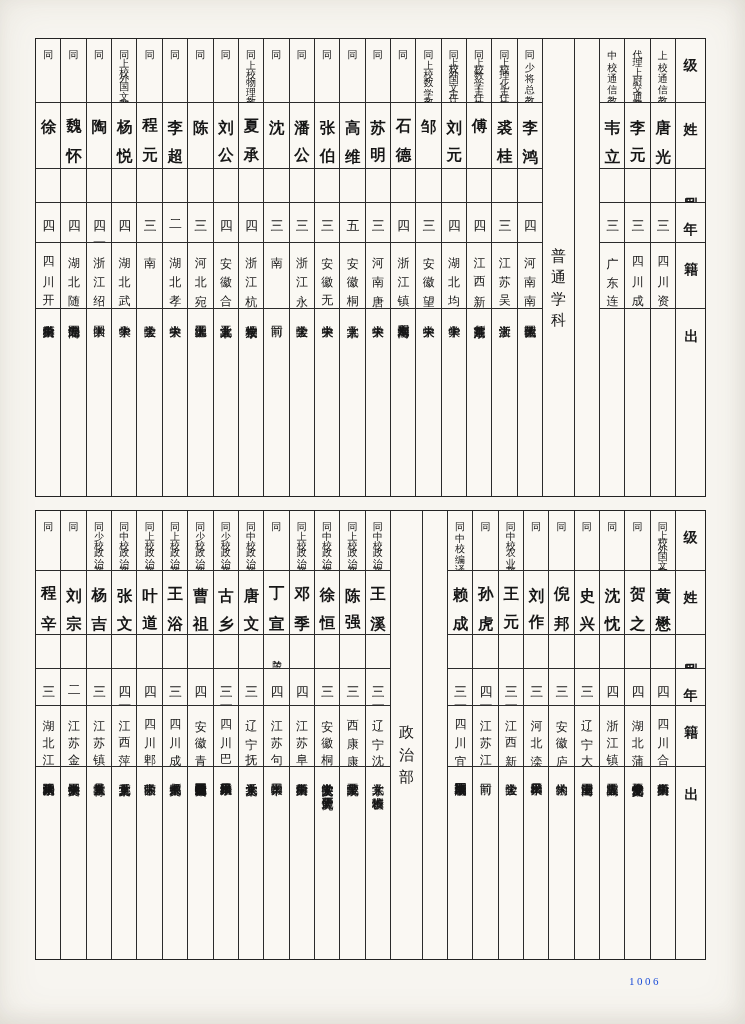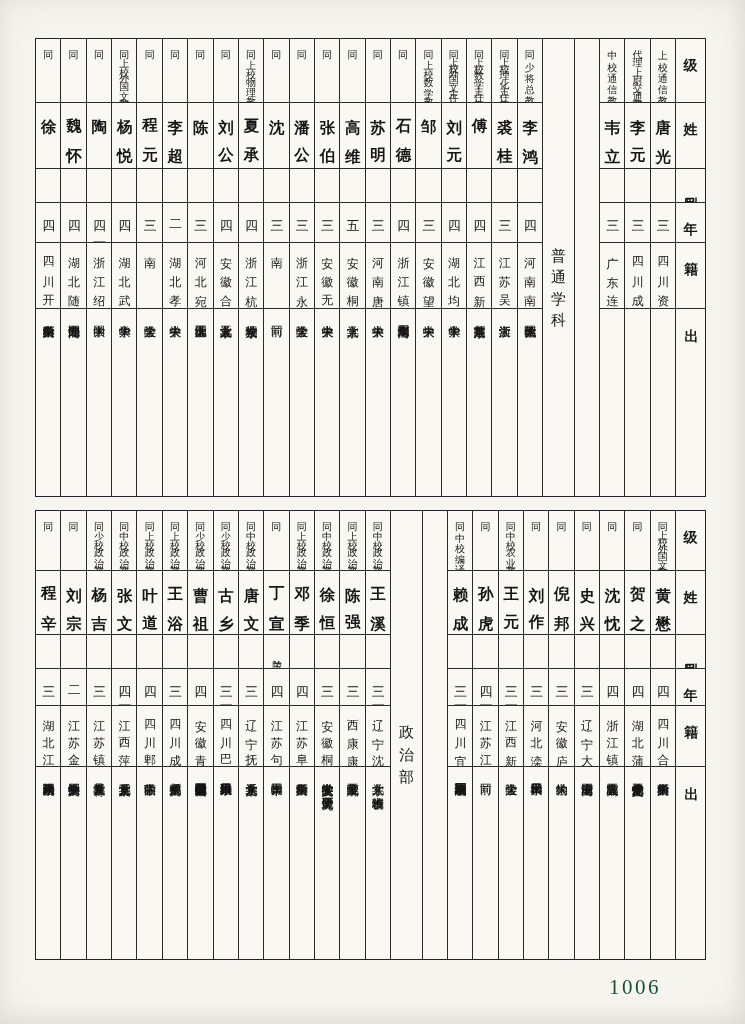--- a/index.html
+++ b/index.html
@@ -59,21 +59,21 @@
   .education .vtext{font-size:12px;line-height:1.06;}
   .header-col .cell{padding:8px 0;}
   .header-col .vtext{font-size:14px;font-weight:700;}
   .label-col .vtext{
     font-size:15px;letter-spacing:1.45em;align-self:center;
     padding-top:1.45em; 
     box-sizing:border-box;
   }
   .page-number{
     position:absolute;right:84px;top:975px;
-    font-size:21px;letter-spacing:2.5px;color:#14532d;
+    font-size:11px;letter-spacing:2.5px;color:#1d4ed8;
     font-family:"Liberation Serif","DejaVu Serif",serif;
   }
 </style>
 </head>
 <body>
 
 <div class="page">
   <div class="strip" id="strip-top">
       <div class="col header-col">
         <div class="cell rank">

